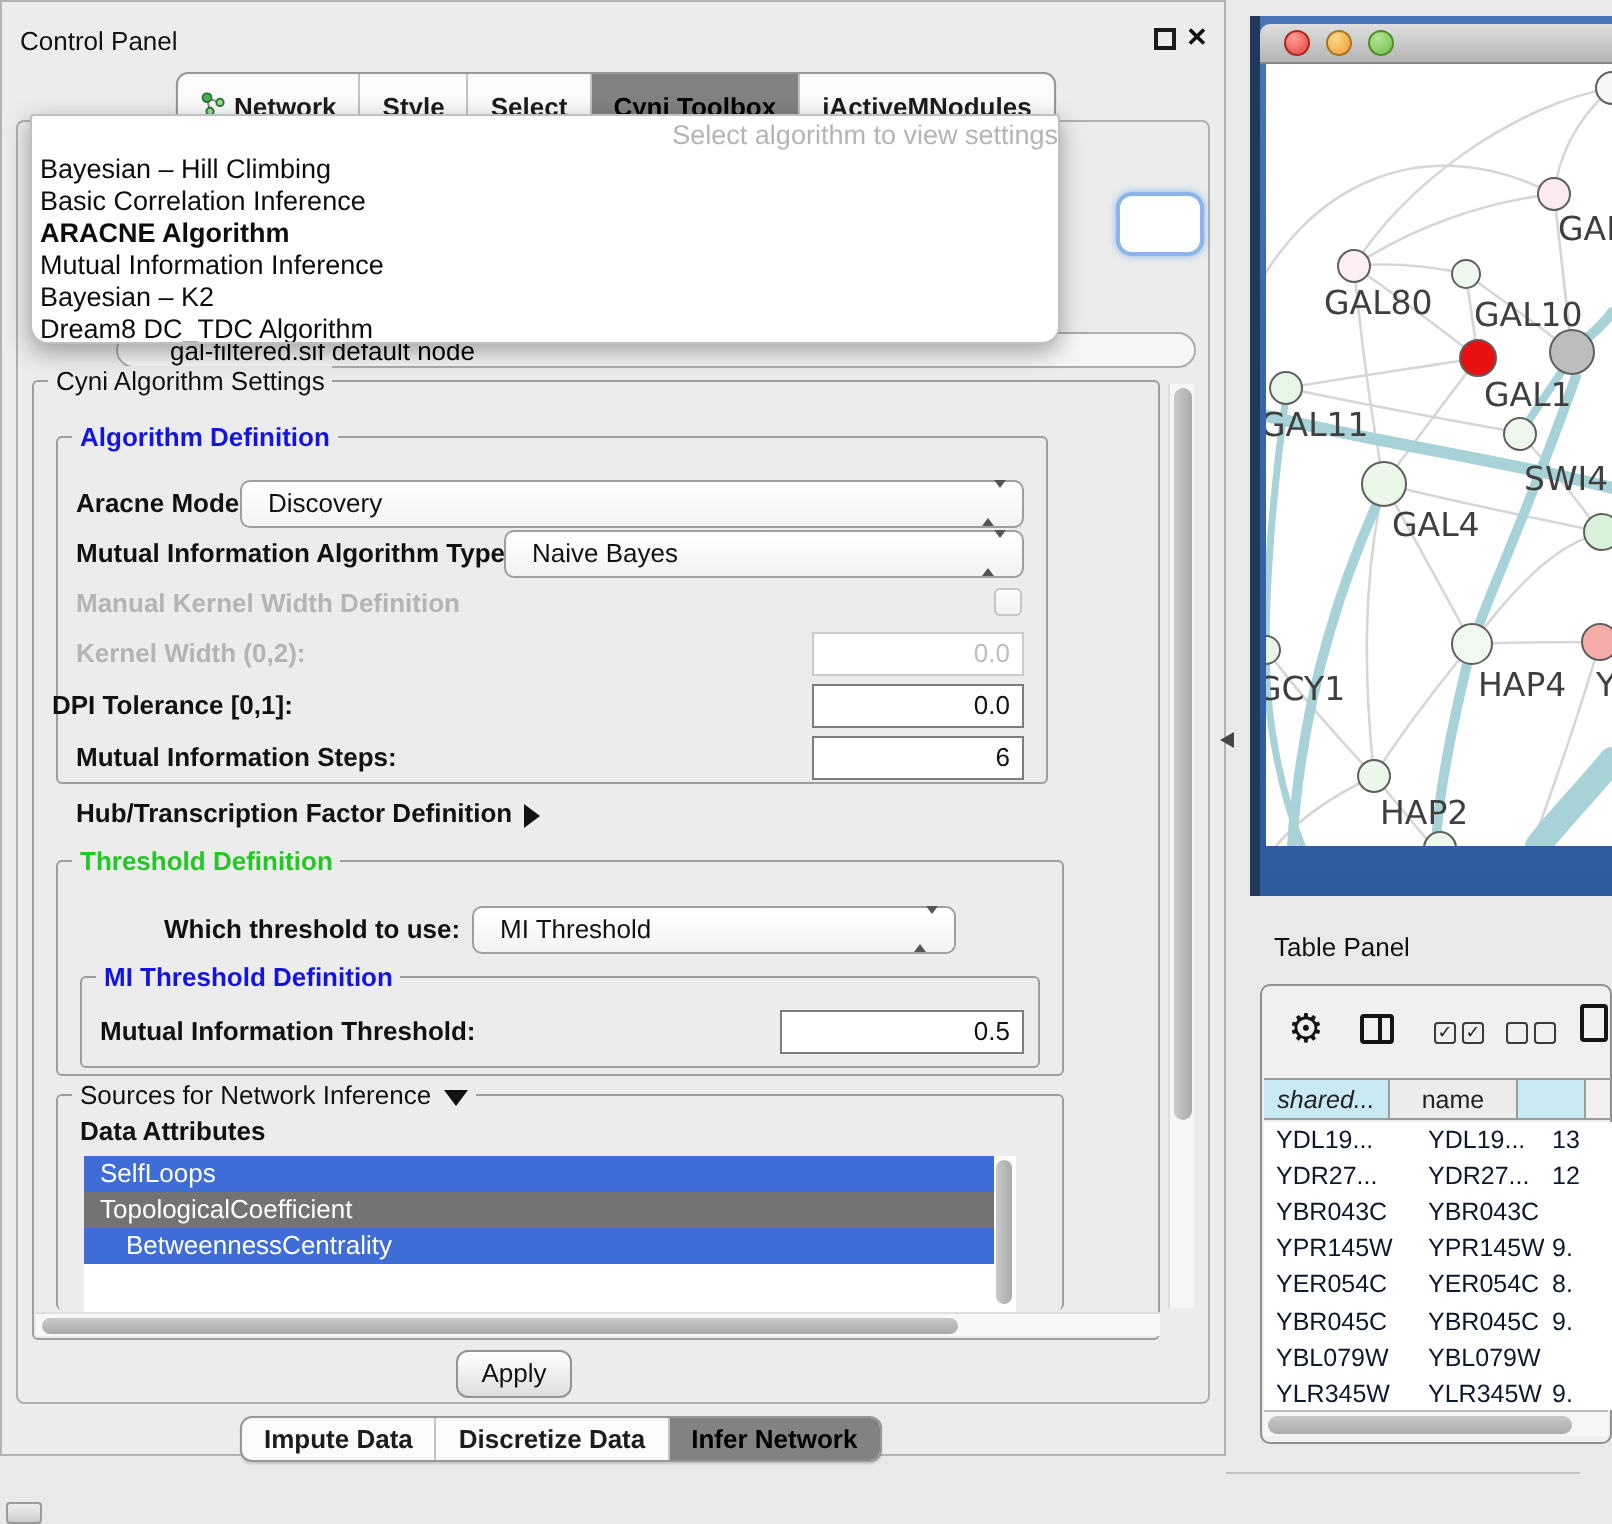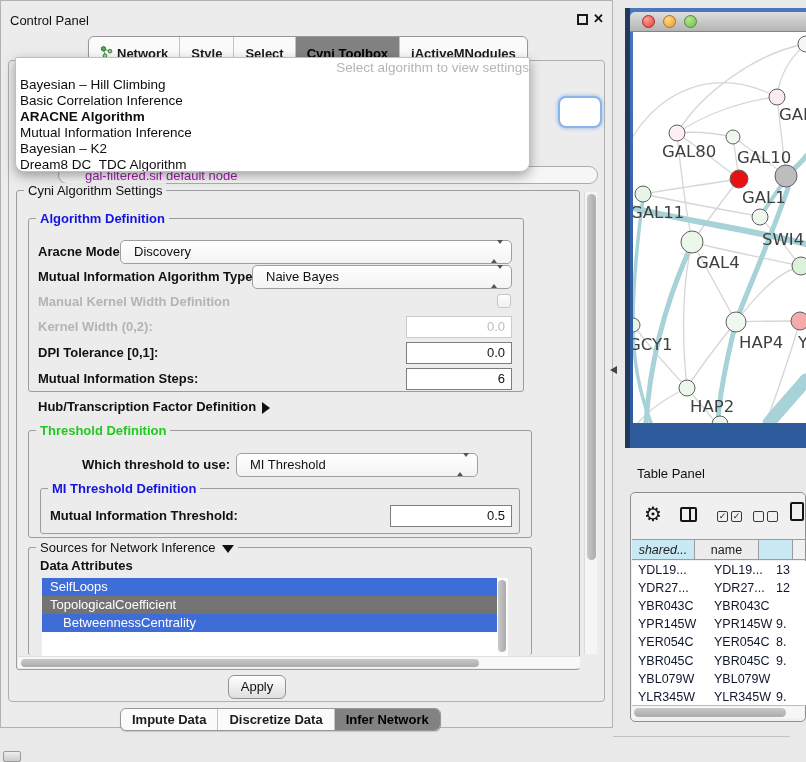--- a/index.html
+++ b/index.html
@@ -75,21 +75,21 @@
            border:1px solid #c0c0c0; border-radius:2px 2px 9px 9px;
            box-shadow:0 4px 12px rgba(0,0,0,.35); overflow:hidden; }
   .popup-prompt { height:19px; line-height:20px; text-align:right; color:#b5b5b5; font-size:13.5px; }
   .popup-item { height:16px; line-height:16px; font-size:13.5px; color:#0d0d0d; padding-left:4px;
                 white-space:nowrap; }
   .popup-item.bold { font-weight:bold; }
 
   .focus-remnant { left:558px; top:96px; width:44px; height:32px; background:#fff;
                    border:2px solid #8ab4ea; border-radius:8px; box-shadow:0 0 4px #8ab4ea; }
   .combo-sliver { left:58px; top:166px; width:540px; height:18px; background:#f6f6f6;
-                  border:1px solid #adadad; border-radius:9px; font-size:13px; color:#a21caf;
+                  border:1px solid #adadad; border-radius:9px; font-size:13px; color:#000000;
                   line-height:18px; padding-left:26px; overflow:hidden; }
 
   
   .net-frame { left:625px; top:8px; width:181px; height:440px;
                background:linear-gradient(180deg,#4a77b8,#3a67a8 40%,#2e5b9b);
                border-left:5px solid #21395c; }
   .net-titlebar { left:630px; top:12px; width:176px; height:20px;
                   background:linear-gradient(#dedede,#b4b4b4); border-bottom:1px solid #868686;
                   border-radius:5px 0 0 0; }
   .light { position:absolute; top:15px; width:13px; height:13px; border-radius:50%; }
@@ -182,21 +182,21 @@
   <span>Naive Bayes</span>
   <span class="arrs"><span class="arr-up"></span><span class="arr-dn"></span></span>
 </div>
 
 <span class="lbl dis" style="left:38px; top:294px;">Manual Kernel Width Definition</span>
 <div class="chk" style="left:497px; top:294px;"></div>
 
 <span class="lbl dis" style="left:38px; top:319px;">Kernel Width (0,2):</span>
 <div class="tfield dis" style="left:406px; top:316px; width:106px;">0.0</div>
 
-<span class="lbl" style="left:38px; top:345px;">DPI Tolerance [0,1]:</span>
+<span class="lbl" style="left:26px; top:345px;">DPI Tolerance [0,1]:</span>
 <div class="tfield" style="left:406px; top:342px; width:106px;">0.0</div>
 
 <span class="lbl" style="left:38px; top:371px;">Mutual Information Steps:</span>
 <div class="tfield" style="left:406px; top:368px; width:106px;">6</div>
 
 <span class="lbl" style="left:38px; top:399px;"><span>Hub/Transcription Factor Definition</span><span class="tri-right"></span></span>
 
 <div class="abs grp" style="left:28px; top:430px; width:504px; height:108px;"></div>
 <span class="grp-lbl green" style="left:36px; top:423px;">Threshold Definition</span>
 

